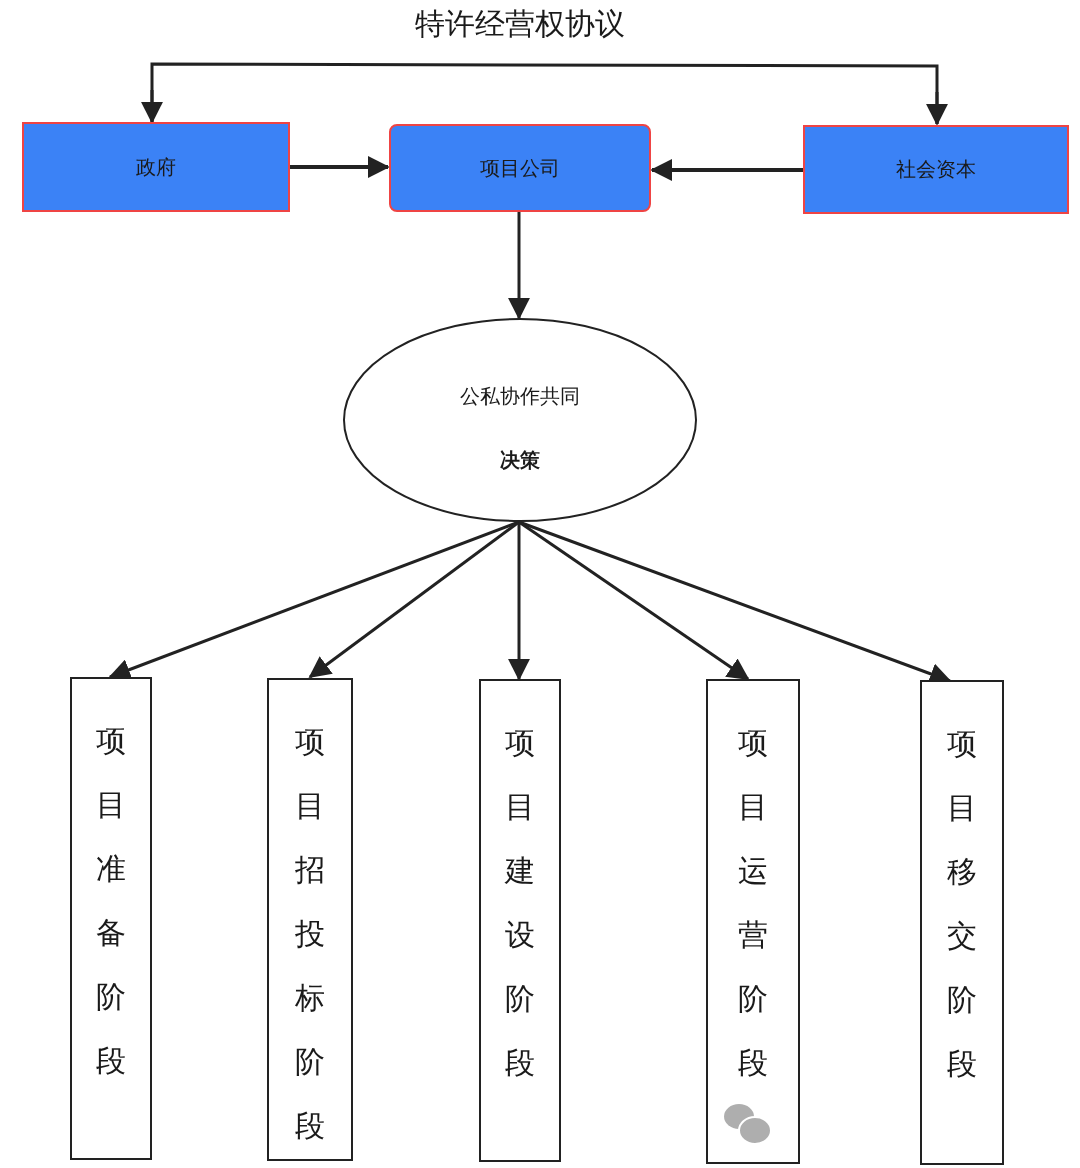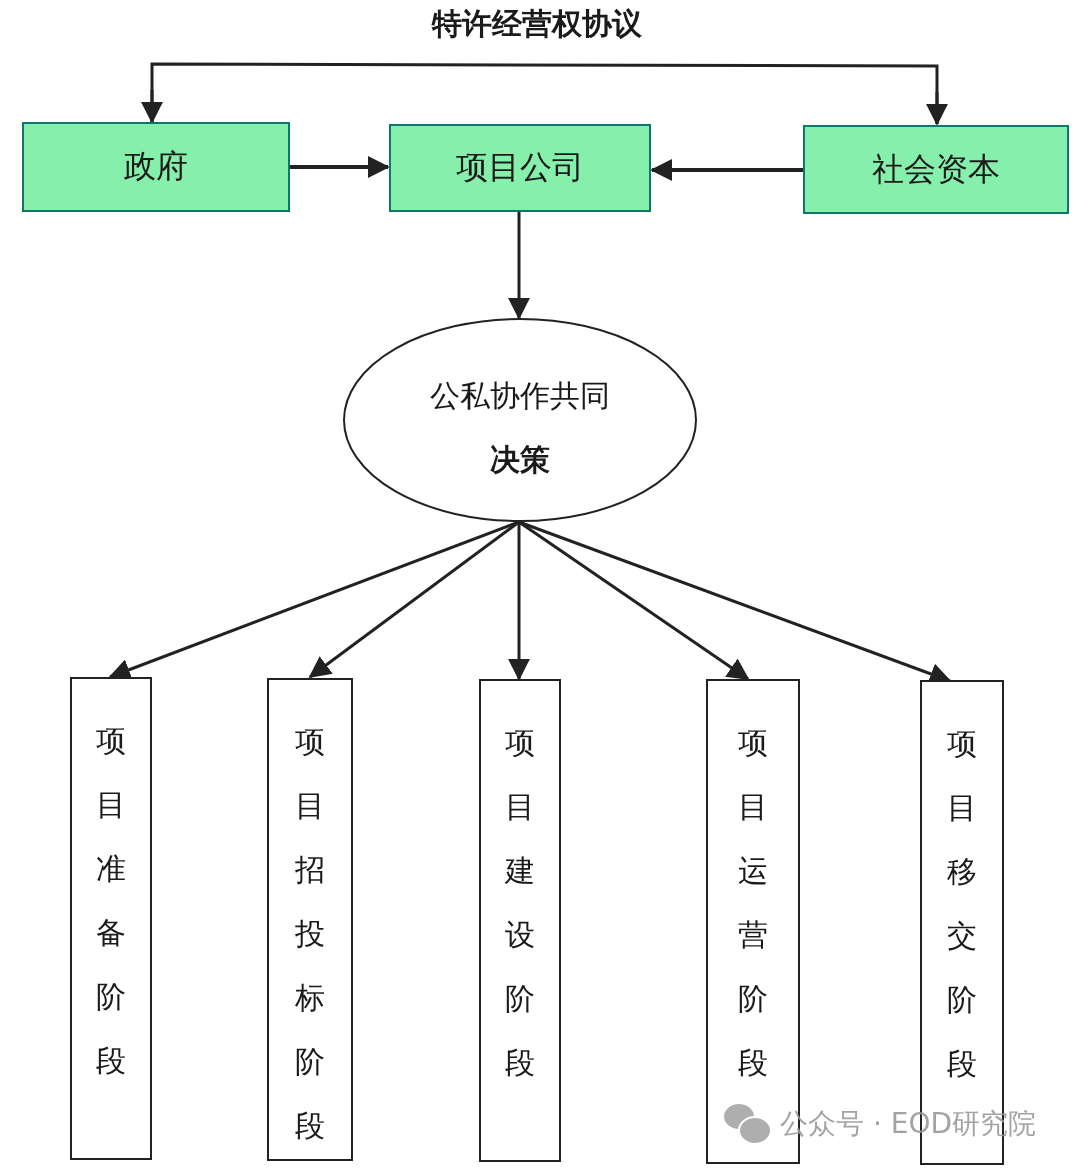--- a/index.html
+++ b/index.html
@@ -1,25 +1,25 @@
 <!DOCTYPE html>
 <html><head>
 <meta charset="utf-8">
 <style>
   html, body { margin: 0; padding: 0; background: #ffffff; }
   body { width: 1080px; height: 1168px; position: relative; overflow: hidden;
          font-family: "DejaVu Sans", "Liberation Sans", sans-serif; color: #1a1a1a; }
   svg.diagram { position: absolute; left: 0; top: 0; }
-  .box { position: absolute; border: 2px solid #0f766e; box-sizing: border-box; background: #86efac;
-         display: flex; align-items: center; justify-content: center; font-size: 32px; }
+  .box { position: absolute; border: 2px solid #ef4444; box-sizing: border-box; background: #3b82f6;
+         display: flex; align-items: center; justify-content: center; font-size: 20px; }
   .vbox { position: absolute; border: 2px solid #222; box-sizing: border-box; background: #fff;
           display: flex; flex-direction: column; align-items: center; padding-top: 30px; }
   .vbox span { display: block; font-size: 30px; line-height: 64px; }
-  .title { position: absolute; top: 4px; left: 17px; width: 1040px; text-align: center; font-size: 30px; font-weight: bold; }
-  .ellipse-text { position: absolute; left: 345px; width: 350px; text-align: center; font-size: 30px; line-height: 64px; }
+  .title { position: absolute; top: 4px; left: 0; width: 1040px; text-align: center; font-size: 30px; }
+  .ellipse-text { position: absolute; left: 345px; width: 350px; text-align: center; font-size: 20px; line-height: 64px; }
   .watermark { position: absolute; left: 724px; top: 1104px; display: flex; align-items: center;
                color: #9a9a9a; font-size: 28px; opacity: 0.9; }
   .watermark .wx { position: relative; width: 44px; height: 40px; margin-right: 12px; }
   .wx .b1 { position: absolute; left: 0; top: 0; width: 30px; height: 25px; border-radius: 50%; background: #a6a6a6; }
   .wx .b2 { position: absolute; left: 14px; top: 12px; width: 30px; height: 25px; border-radius: 50%; background: #a6a6a6; border: 2px solid #fff; }
 </style>
 </head>
 <body>
 
 <svg class="diagram" width="1080" height="1168" viewBox="0 0 1080 1168">
@@ -48,21 +48,21 @@
   <line x1="519" y1="522" x2="519" y2="679" stroke="#222" stroke-width="3" marker-end="url(#arrBig)"></line>
   <line x1="519" y1="522" x2="748" y2="679" stroke="#222" stroke-width="3" marker-end="url(#arrBig)"></line>
   <line x1="519" y1="522" x2="950" y2="681" stroke="#222" stroke-width="3" marker-end="url(#arrBig)"></line>
 </svg>
 
 <div class="title">特许经营权协议</div>
 
 <div class="box" style="left:22px; top:122px; width:268px; height:90px;">
   <span>政府</span>
 </div>
-<div class="box" style="left:389px; top:124px; width:262px; height:88px;">
+<div class="box" style="left:389px; top:124px; width:262px; height:88px;border-radius:8px;">
   <span>项目公司</span>
 </div>
 <div class="box" style="left:803px; top:125px; width:266px; height:89px;align-items:center;">
   <span>社会资本</span>
 </div>
 
 <div class="ellipse-text" style="top:364px;">公私协作共同</div>
 <div class="ellipse-text" style="top:428px;font-weight:bold;">决策</div>
 
 <div class="vbox" style="left:70px; top:677px; width:82px; height:483px;">
@@ -105,14 +105,13 @@
   <span>交</span>
   <span>阶</span>
   <span>段</span>
 </div>
 
 <div class="watermark">
   <div class="wx">
     <div class="b1"></div>
       <div class="b2"></div>
   </div>
-  <span>公众号 · EOD研究院</span>
 </div>
 
 </body></html>

